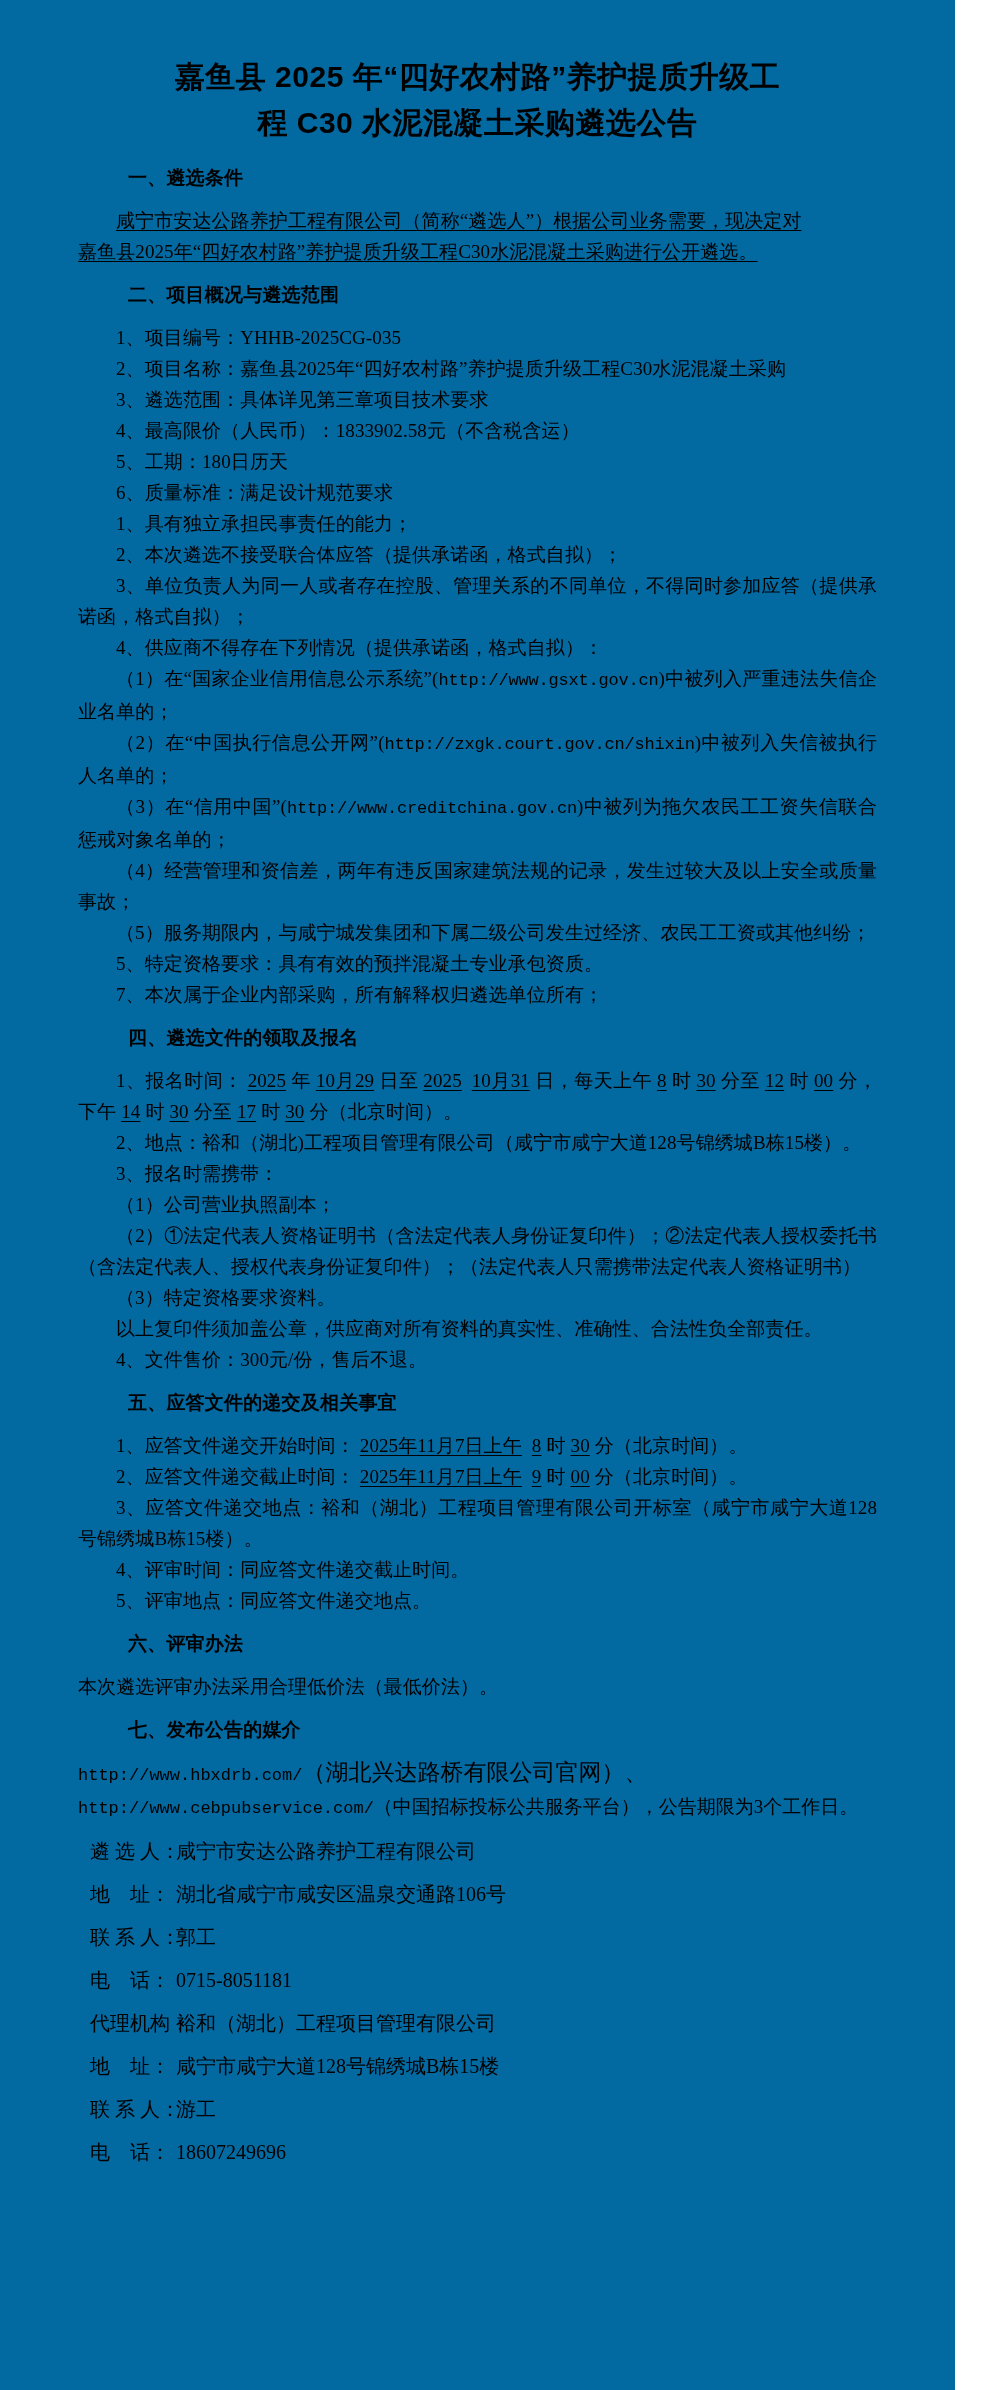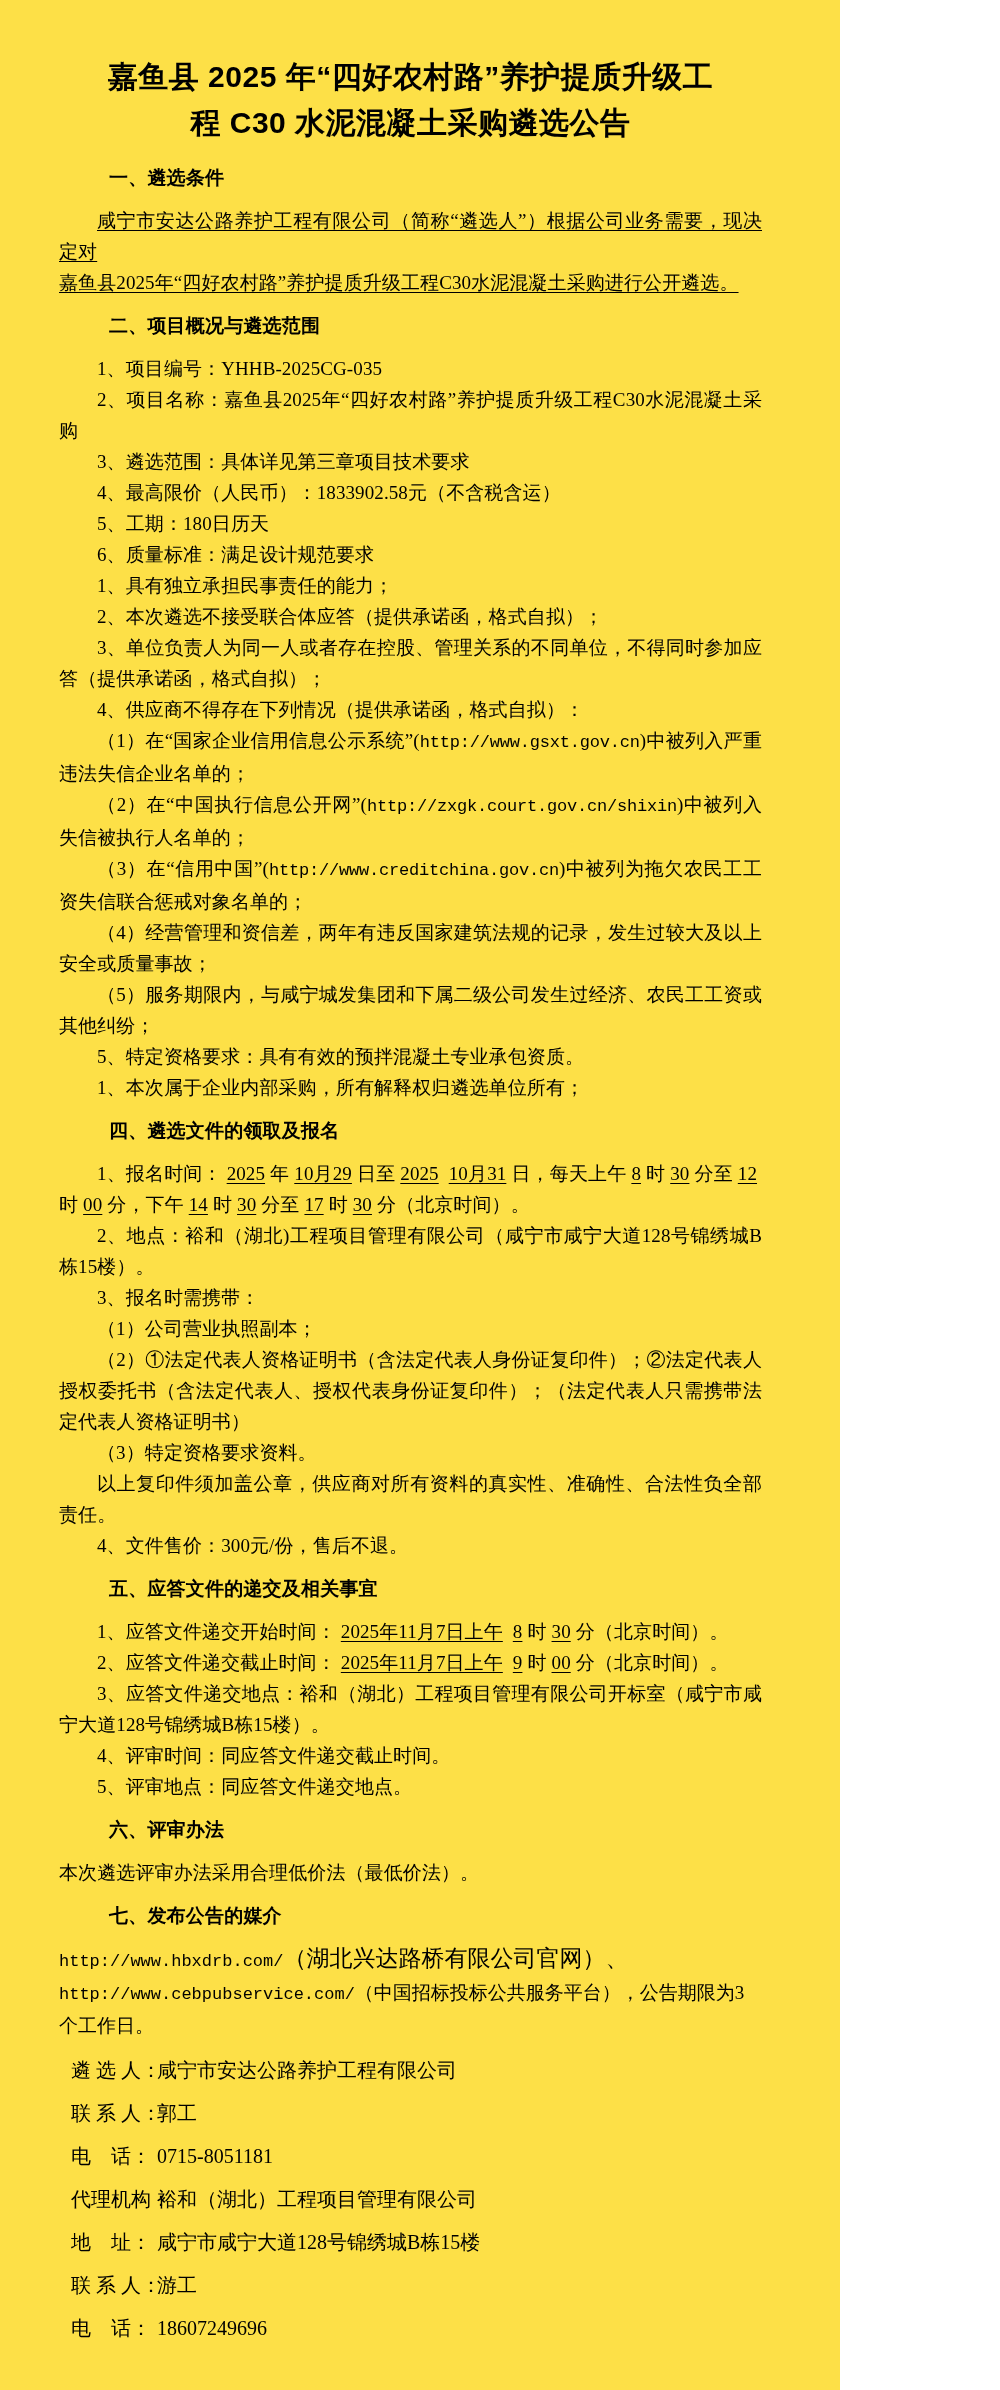--- a/index.html
+++ b/index.html
@@ -7,25 +7,25 @@
     padding: 0;
     background: #ffffff;
   }
   body {
     width: 1000px;
     min-height: 2390px;
     font-family: "Liberation Serif", "DejaVu Serif", serif;
     color: #000000;
   }
   .page {
-    width: 840px;
+    width: 955px;
     min-height: 2390px;
     box-sizing: border-box;
-    padding: 36px 78px 30px 59px;
-    background: #fde047;
+    padding: 36px 78px 30px 78px;
+    background: #0369a1;
   }
   .doc-title {
     font-family: "Liberation Sans", "DejaVu Sans", sans-serif;
     font-weight: bold;
     font-size: 30px;
     line-height: 46px;
     text-align: center;
     letter-spacing: 0.5px;
     margin: 18px 0 16px 0;
     padding: 0 10px;
@@ -112,21 +112,21 @@
 
   <p class="line ind"><span>（1）在“国家企业信用信息公示系统”(</span><span class="mono">http://www.gsxt.gov.cn</span><span>)中被列入严重违法失信企业名单的；</span></p>
 
   <p class="line ind"><span>（2）在“中国执行信息公开网”(</span><span class="mono">http://zxgk.court.gov.cn/shixin</span><span>)中被列入失信被执行人名单的；</span></p>
 
   <p class="line ind"><span>（3）在“信用中国”(</span><span class="mono">http://www.creditchina.gov.cn</span><span>)中被列为拖欠农民工工资失信联合惩戒对象名单的；</span></p>
 
   <p class="line ind">（4）经营管理和资信差，两年有违反国家建筑法规的记录，发生过较大及以上安全或质量事故；</p>
   <p class="line ind">（5）服务期限内，与咸宁城发集团和下属二级公司发生过经济、农民工工资或其他纠纷；</p>
   <p class="line ind">5、特定资格要求：具有有效的预拌混凝土专业承包资质。</p>
-  <p class="line ind">1、本次属于企业内部采购，所有解释权归遴选单位所有；</p>
+  <p class="line ind">7、本次属于企业内部采购，所有解释权归遴选单位所有；</p>
 
   <p class="sec-head">四、遴选文件的领取及报名</p>
 
   <p class="line ind"><span>1、报名时间：</span><span class="blank">2025</span><span>年</span><span class="blank">10月29</span><span>日至</span><span class="blank">2025</span><span class="blank">10月31</span><span>日，每天上午</span><span class="blank">8</span><span>时</span><span class="blank">30</span><span>分至</span><span class="blank">12</span><span>时</span><span class="blank">00</span><span>分，下午</span><span class="blank">14</span><span>时</span><span class="blank">30</span><span>分至</span><span class="blank">17</span><span>时</span><span class="blank">30</span><span>分（北京时间）。</span></p>
 
   <p class="line ind">2、地点：裕和（湖北)工程项目管理有限公司（咸宁市咸宁大道128号锦绣城B栋15楼）。</p>
   <p class="line ind">3、报名时需携带：</p>
   <p class="line ind">（1）公司营业执照副本；</p>
   <p class="line ind">（2）①法定代表人资格证明书（含法定代表人身份证复印件）；②法定代表人授权委托书（含法定代表人、授权代表身份证复印件）；（法定代表人只需携带法定代表人资格证明书）</p>
   <p class="line ind">（3）特定资格要求资料。</p>
@@ -146,20 +146,21 @@
   <p class="sec-head">六、评审办法</p>
   <p class="line noind">本次遴选评审办法采用合理低价法（最低价法）。</p>
 
   <p class="sec-head">七、发布公告的媒介</p>
   <p class="urlblock"><span>http://www.hbxdrb.com/</span><span style="font-family:'Liberation Serif',serif;font-size:23px;">（湖北兴达路桥有限公司官网）、</span></p>
   <p class="urlblock"><span>http://www.cebpubservice.com/</span><span style="font-family:'Liberation Serif',serif;font-size:19px;">（中国招标投标公共服务平台），公告期限为3个工作日。</span></p>
 
 
   <div>
     <p class="contact-row"><span class="contact-label">遴 选 人：</span><span>咸宁市安达公路养护工程有限公司</span></p>
+    <p class="contact-row"><span class="contact-label">地    址：</span><span>湖北省咸宁市咸安区温泉交通路106号</span></p>
     <p class="contact-row"><span class="contact-label">联 系 人：</span><span>郭工</span></p>
     <p class="contact-row"><span class="contact-label">电    话：</span><span>0715-8051181</span></p>
     <p class="contact-row"><span class="contact-label">代理机构：</span><span>裕和（湖北）工程项目管理有限公司</span></p>
     <p class="contact-row"><span class="contact-label">地    址：</span><span>咸宁市咸宁大道128号锦绣城B栋15楼</span></p>
     <p class="contact-row"><span class="contact-label">联 系 人：</span><span>游工</span></p>
     <p class="contact-row"><span class="contact-label">电    话：</span><span>18607249696</span></p>
   </div>
 
 </div>
 

